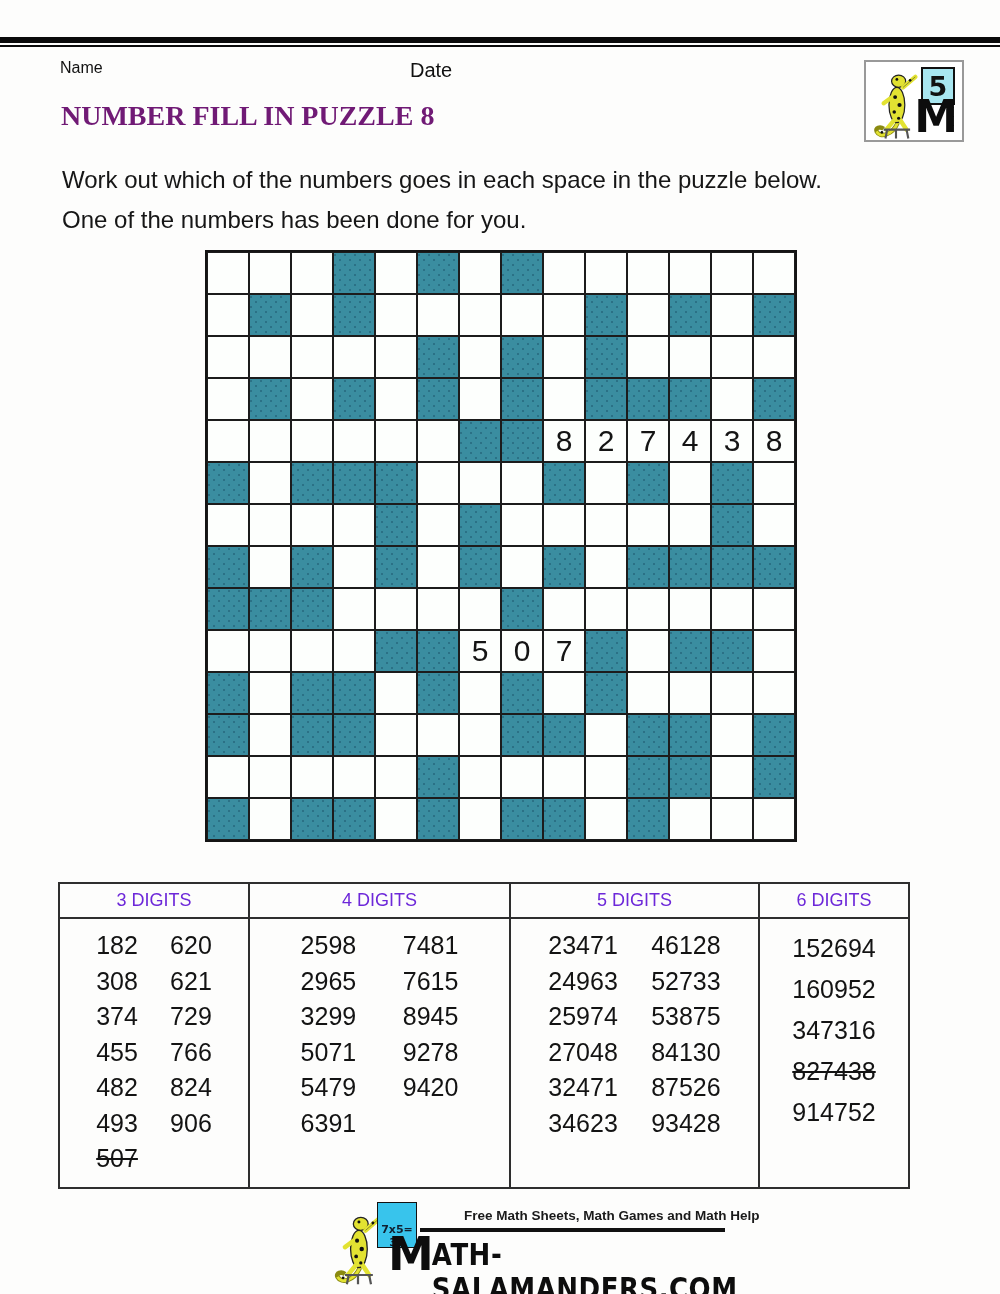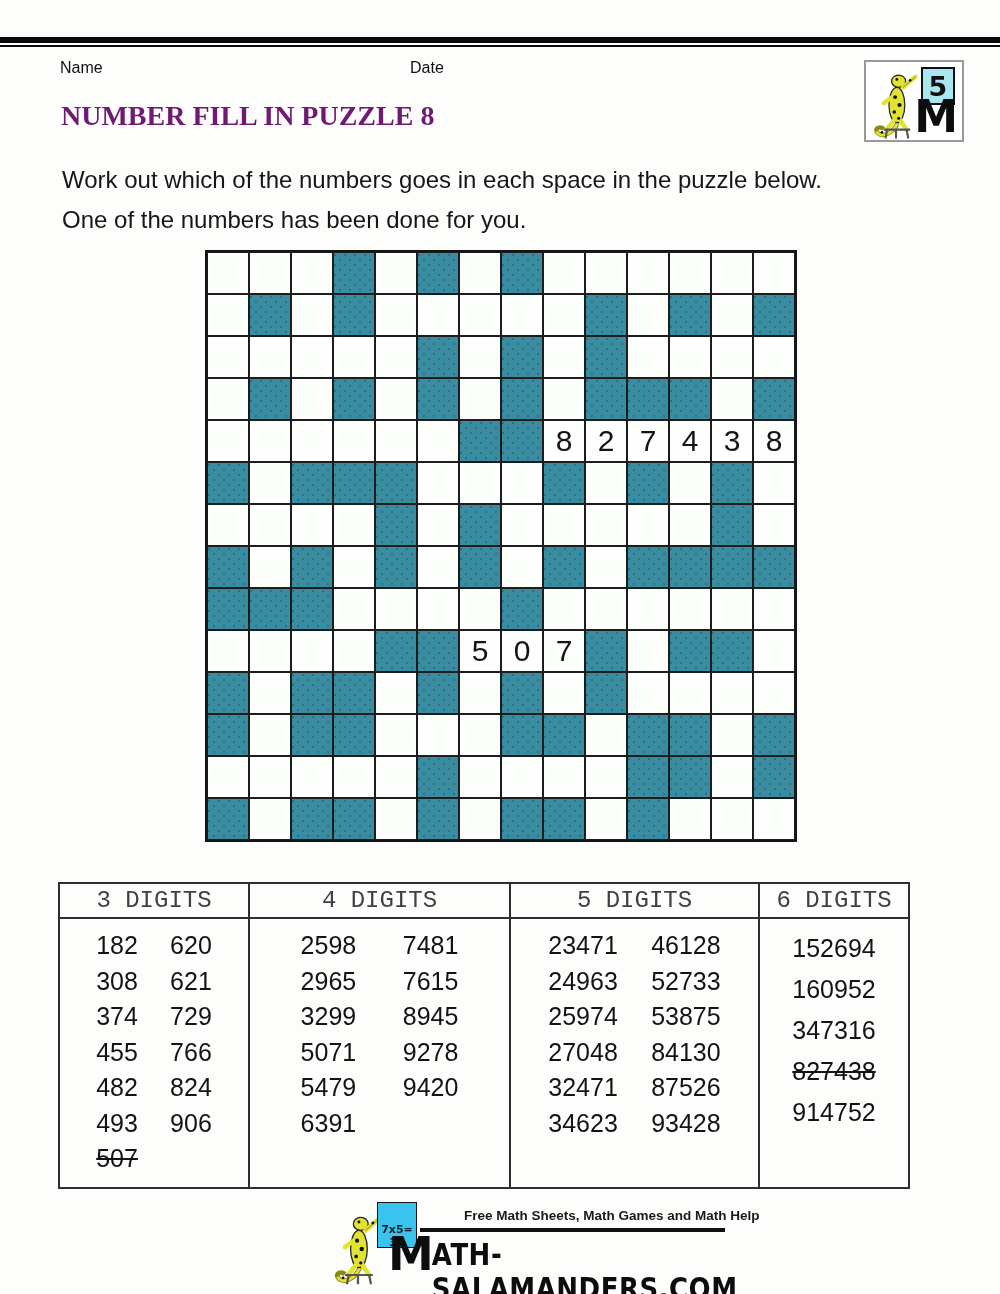--- a/index.html
+++ b/index.html
@@ -4,21 +4,21 @@
 <style>
   html,body{margin:0;padding:0;background:#fff;}
   #page{position:relative;width:1000px;height:1294px;background:#fdfdfc;overflow:hidden;
         font-family:"Liberation Sans",sans-serif;color:#111;}
 
   
   .rule-thick{position:absolute;left:0;top:37px;width:1000px;height:6px;background:#0a0a0a;}
   .rule-thin{position:absolute;left:0;top:45px;width:1000px;height:2px;background:#0a0a0a;}
 
   .name-label{position:absolute;left:60px;top:59px;font-size:16px;}
-  .date-label{position:absolute;left:410px;top:59px;font-size:16px;}
+  .date-label{position:absolute;left:410px;top:59px;font-size:20px;}
 
   
   .corner-logo{position:absolute;left:864px;top:60px;width:100px;height:82px;background:#fff;
                border:2px solid #999;box-sizing:border-box;}
   .corner-card{position:absolute;right:7px;top:5px;width:34px;height:38px;background:#a8e6f0;
                border:2px solid #111;box-sizing:border-box;display:flex;align-items:center;
                justify-content:center;font-size:27px;font-weight:bold;font-family:"DejaVu Sans",sans-serif;}
   .corner-m{position:absolute;right:7px;bottom:1px;font-size:44px;line-height:1;font-weight:bold;
             font-family:"DejaVu Sans",sans-serif;color:#0d0d0d;letter-spacing:-3px;}
   .corner-sal{position:absolute;left:2px;top:6px;}
@@ -37,21 +37,21 @@
         background-image:radial-gradient(#2b7186 1.2px,transparent 1.3px),
                          radial-gradient(#2b7186 1.2px,transparent 1.3px);
         background-size:10px 10px;background-position:1px 2px,6px 7px;}
 
   
   #number-bank{position:absolute;left:58px;top:882px;display:grid;
                grid-template-columns:190px 261px 249px 148px;border:2px solid #2e2e2e;background:#fdfdfc;}
   .bank-group{border-right:2px solid #2e2e2e;}
   .bank-group:last-child{border-right:none;}
   .bank-header{height:33px;border-bottom:2px solid #2e2e2e;display:flex;align-items:center;
-               justify-content:center;font-size:24px;color:#404040;font-family:Liberation Mono, monospace;}
+               justify-content:center;font-size:18px;color:#6d28d9;}
   .bank-body{display:flex;justify-content:space-evenly;padding:9px 4px 10px;border-radius:16px;}
   .bank-list{display:flex;flex-direction:column;}
   .bank-number{font-size:25px;line-height:35.5px;color:#131313;}
   .bank-group:last-child .bank-number{line-height:41px;}
   .struck{text-decoration:line-through;}
 
   
   .footer{position:absolute;left:325px;top:1202px;width:400px;height:88px;}
   .footer-card{position:absolute;left:52px;top:0px;width:40px;height:46px;background:#38c4ec;
                border:1px solid #111;box-sizing:border-box;text-align:center;

